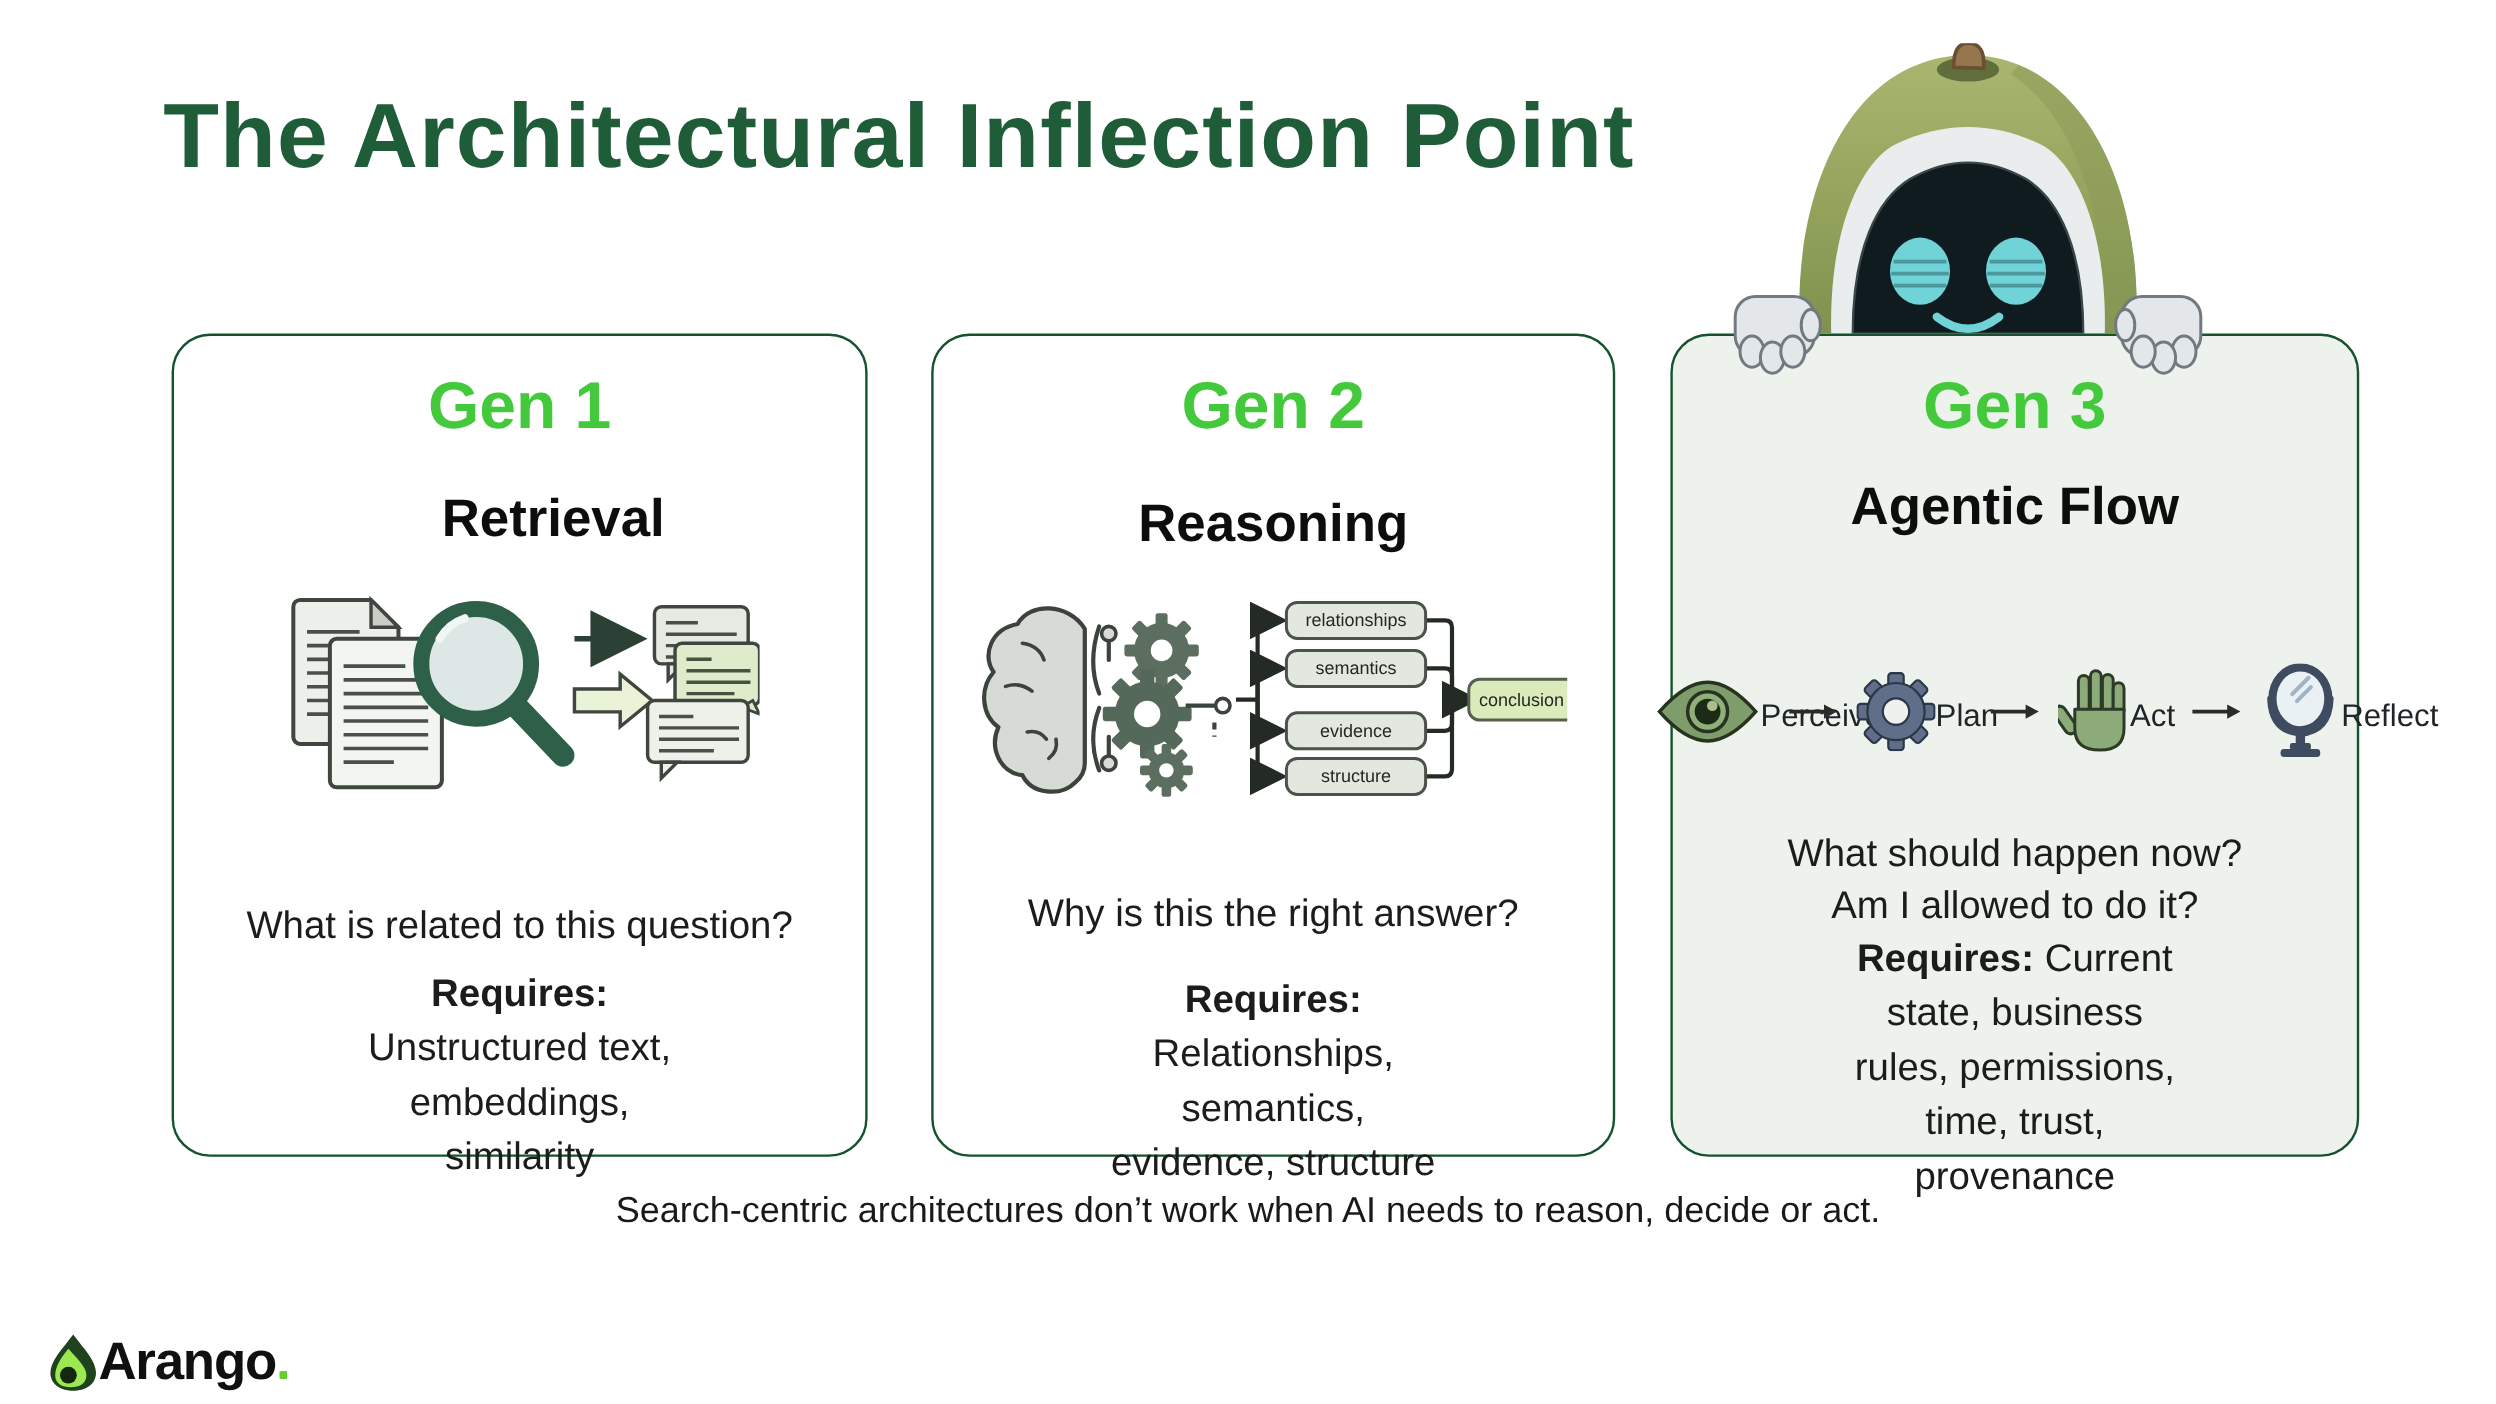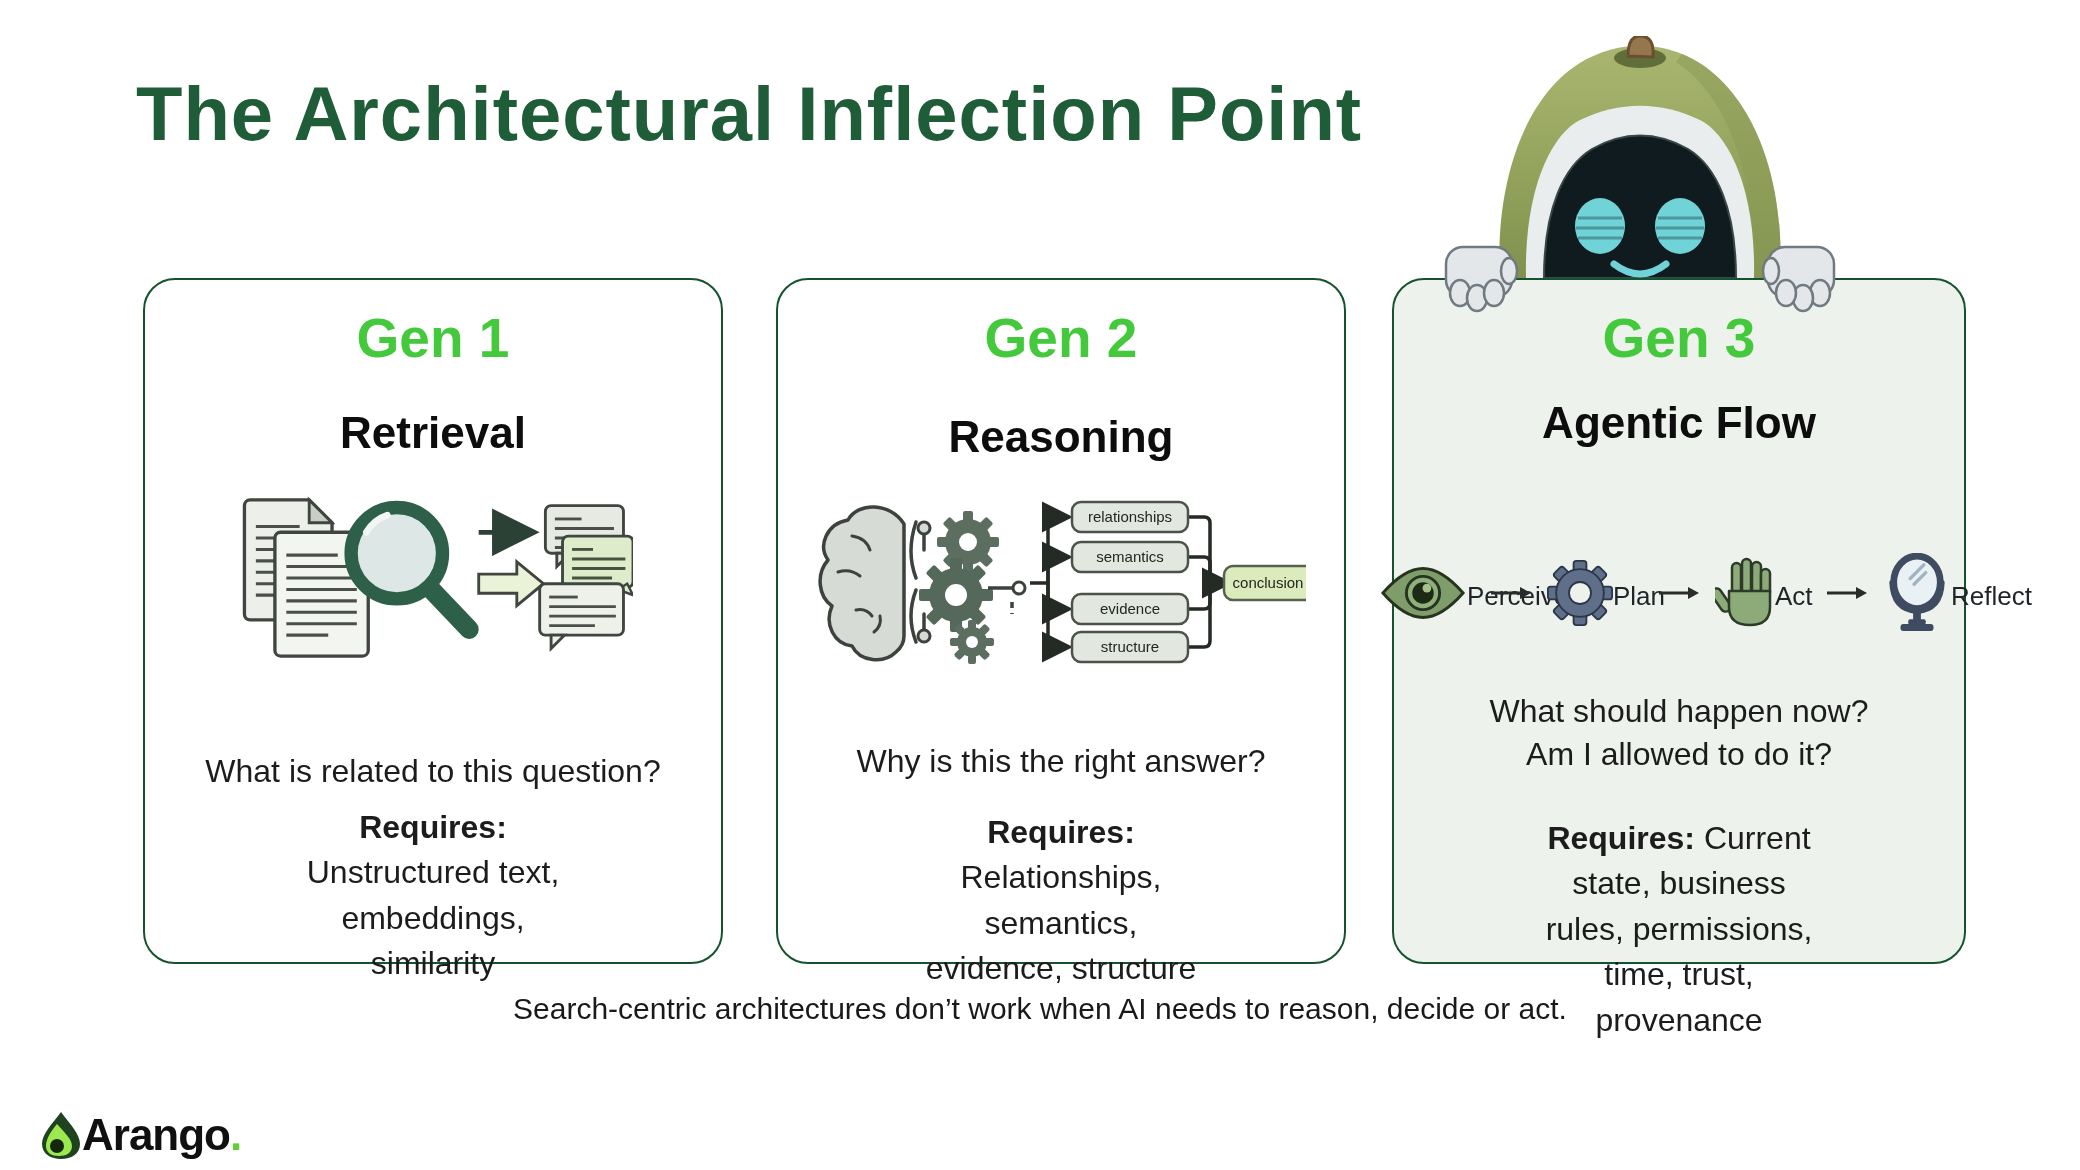--- a/index.html
+++ b/index.html
@@ -15,32 +15,32 @@
   
   .card{
     position:absolute;top:278px;height:682px;background:#ffffff;
     border:2px solid #14532d;border-radius:32px;text-align:center;z-index:2;
   }
   .card.c1{left:143px;width:576px;}
   .card.c2{left:776px;width:566px;}
   .card.c3{left:1392px;width:570px;background:#edf2ec;}
   .gen-label{position:absolute;top:26px;width:100%;font-size:55px;font-weight:700;color:#44c93d;}
   .card-title{position:absolute;width:100%;font-size:44px;font-weight:700;color:#0d0d0d;line-height:1.22;}
-  .c1 .card-title{top:126px;} .c2 .card-title{top:130px;} .c3 .card-title{top:116px;}
+  .c1 .card-title{top:126px;padding-left:28px;} .c2 .card-title{top:130px;} .c3 .card-title{top:116px;}
   .icon-wrap{position:absolute;width:100%;display:flex;justify-content:center;}
   .c1 .icon-wrap{top:212px;} .c2 .icon-wrap{top:212px;}
   .question{position:absolute;width:100%;font-size:32px;color:#1c1c1c;line-height:1.35;}
   .c1 .question{top:470px;} .c2 .question{top:460px;} .c3 .question{top:410px;}
   .requires{
     position:absolute;left:50%;transform:translateX(-50%);
     font-size:32px;color:#1c1c1c;line-height:1.42;
   }
   .c1 .requires{top:508px;max-width:480px;margin-top:17px;}
   .c2 .requires{top:530px;max-width:460px;}
-  .c3 .requires{top:536px;max-width:512px;}
+  .c3 .requires{top:496px;max-width:512px;}
   .requires b{font-weight:700;}
   
   .steps-row{
     position:absolute;top:272px;width:100%;
     display:flex;justify-content:center;align-items:flex-start;gap:14px;
   }
   .step{display:flex;flex-direction:row;align-items:center;width:96px;}
   .step .glyph{height:82px;display:flex;align-items:center;justify-content:center;}
   .step .step-label{margin-top:6px;font-size:26px;color:#1f2428;}
   .step-arrow{height:82px;display:flex;align-items:center;}

